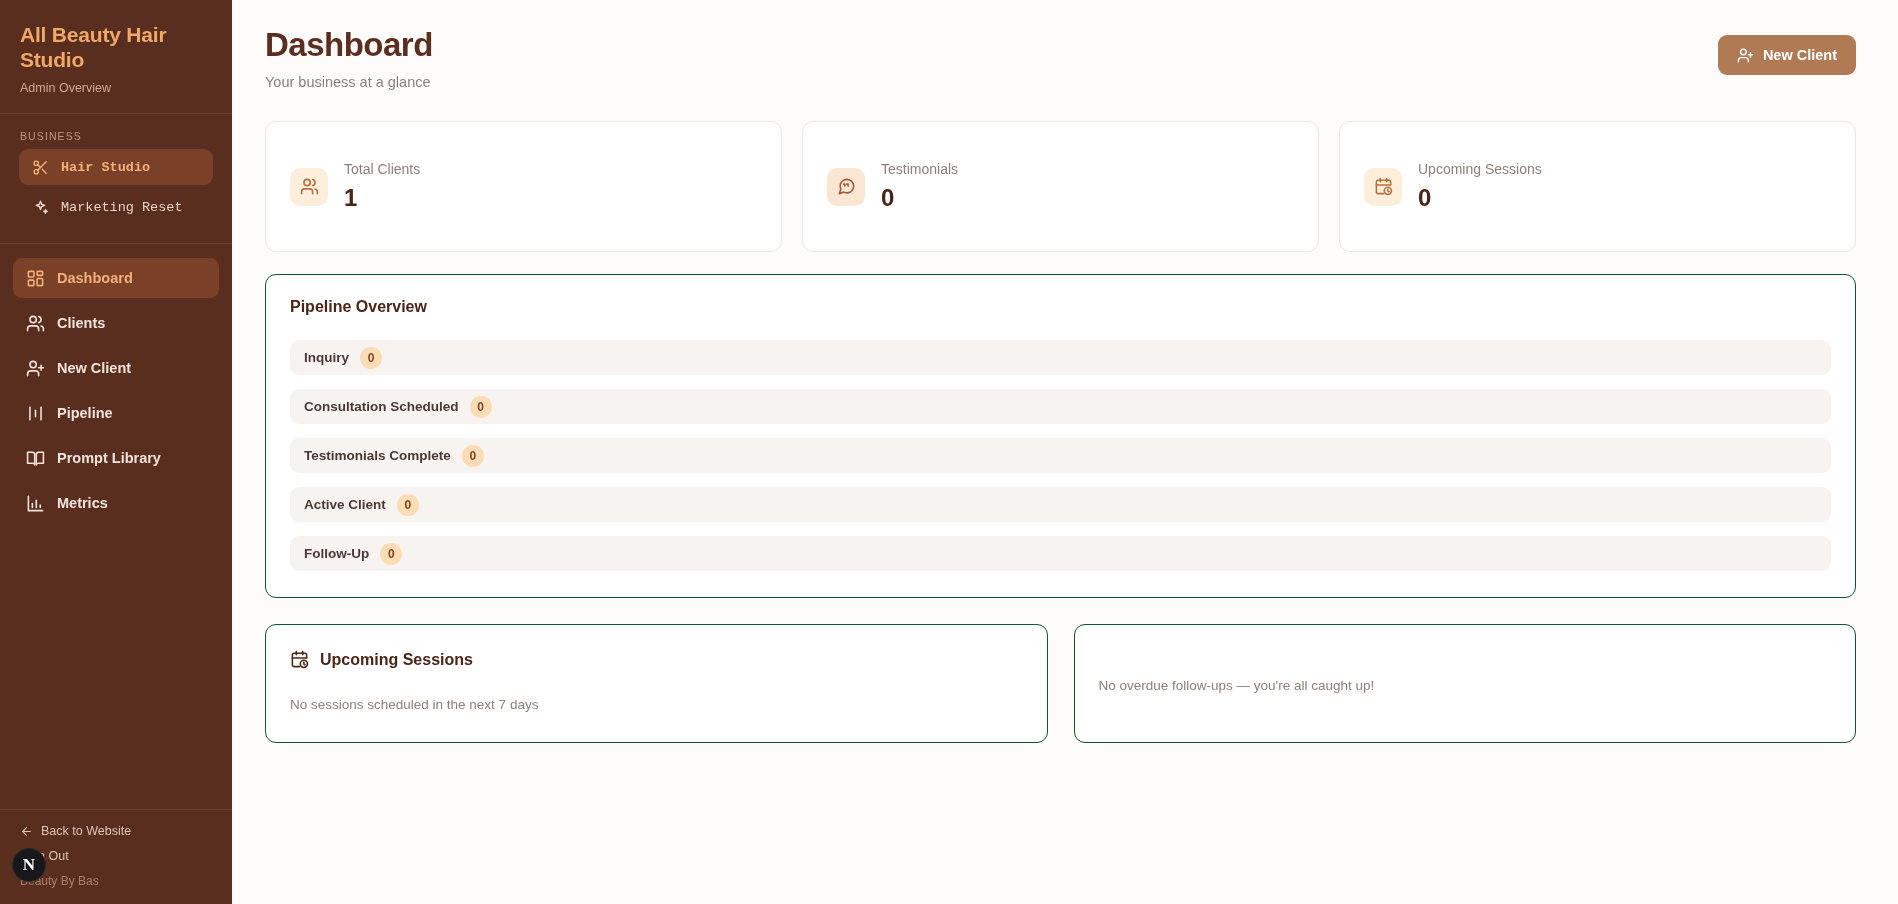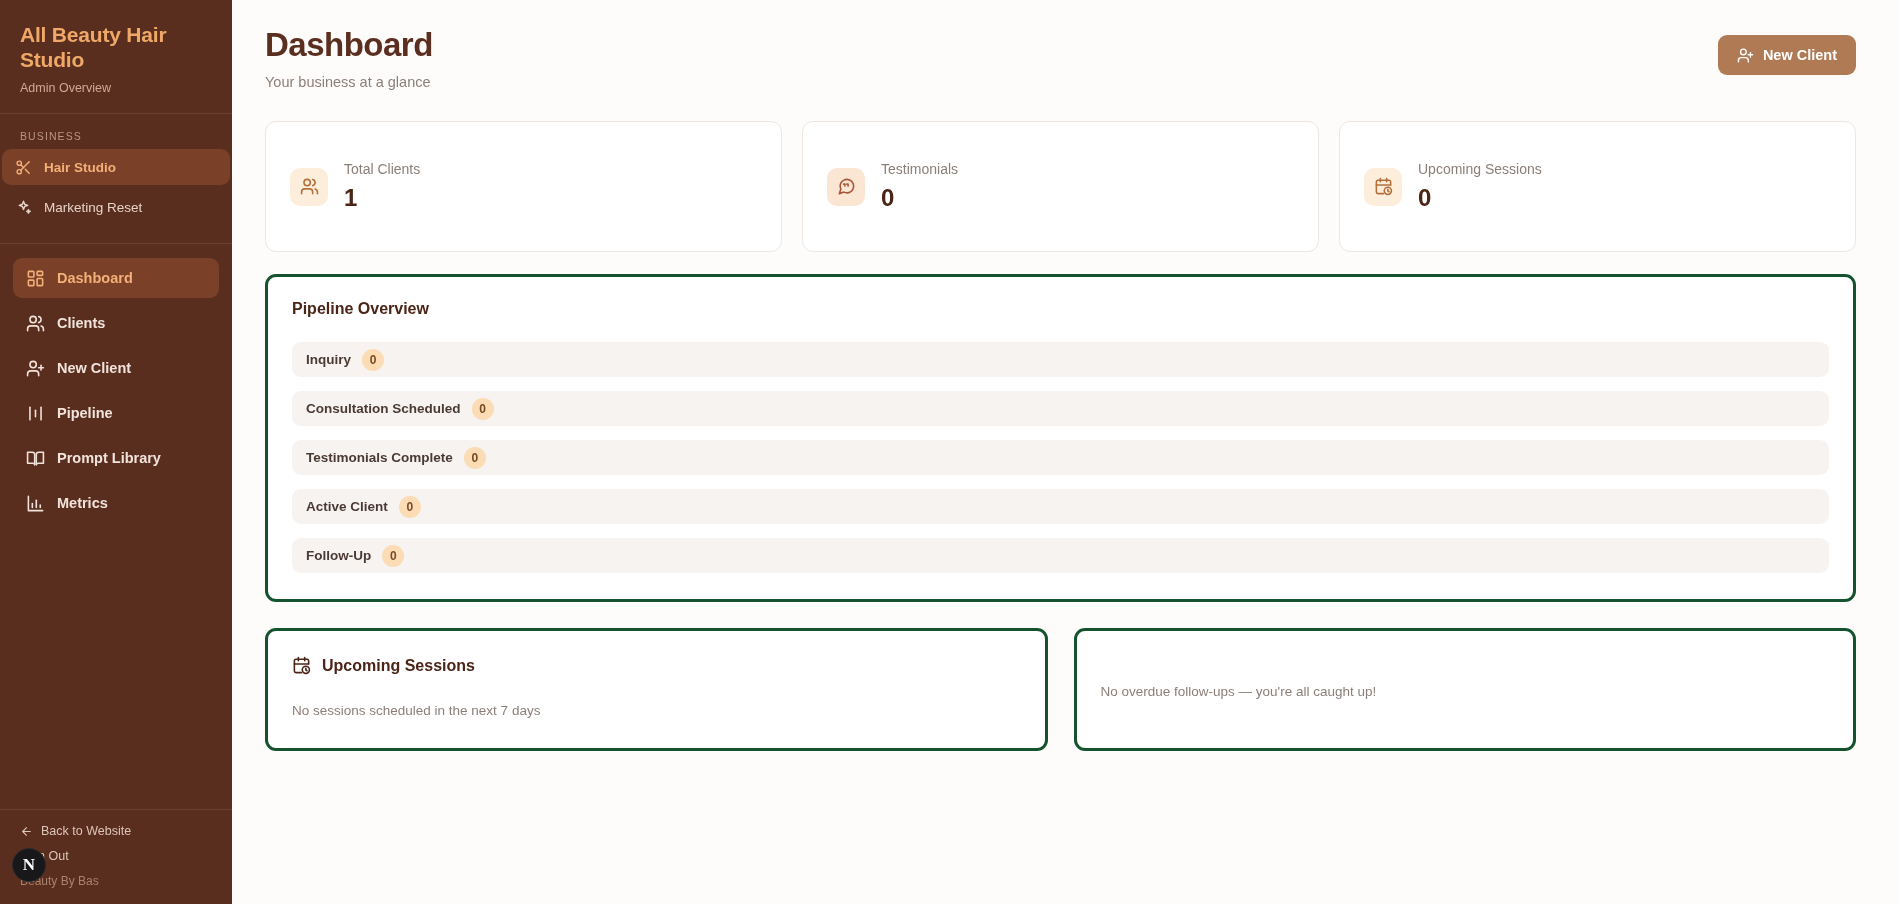--- a/index.html
+++ b/index.html
@@ -25,21 +25,21 @@
   }
   .brand-sub {
     font-size: 12.5px; color: #cfa995; margin-top: 9px;
   }
   .sb-divider { height: 1px; background: #6e4030; margin: 0; }
 
   .sb-section-label {
     font-size: 10.5px; letter-spacing: 1.1px; color: #bb9684;
     padding: 16px 20px 7px 20px; text-transform: uppercase;
   }
-  .nav-group { padding: 0 2px; }
+  .nav-group { padding: 0 19px; font-family: Liberation Mono, monospace; }
   .nav-item {
     display: flex; align-items: center; gap: 12px;
     height: 36px; padding: 0 13px; margin-bottom: 4px;
     border-radius: 9px; cursor: pointer;
     color: #e6d2c8; font-size: 13.5px;
   }
   .nav-item .ic { width: 17px; height: 17px; flex: 0 0 17px;
     display: flex; align-items: center; justify-content: center; }
   .nav-item .ic svg { width: 17px; height: 17px; display: block; }
   .nav-item.active { background: #7b4028; color: #f3b079; font-weight: bold; }
@@ -101,21 +101,21 @@
     width: 38px; height: 38px; flex: 0 0 38px;
     border-radius: 10px;
     display: flex; align-items: center; justify-content: center;
   }
   .stat-icon svg { width: 19px; height: 19px; }
   .stat-label { font-size: 14px; color: #8c7f79; }
   .stat-value { font-size: 24px; font-weight: bold; color: #4b2517; margin-top: 7px; }
 
   
   .panel {
-    background: #ffffff; border: 3px solid #14532d;
+    background: #ffffff; border: 1px solid #14532d;
     border-radius: 11px;
   }
   .pipeline { margin-top: 22px; padding: 23px 24px 26px 24px; }
   .panel-title { font-size: 16px; font-weight: bold; color: #4b2517; }
   .chips { display: flex; gap: 14px; margin-top: 24px; flex-wrap: wrap; flex-direction: column; }
   .chip {
     display: flex; align-items: center; gap: 11px;
     background: #f6f3f1; border-radius: 9px;
     height: 35px; padding: 0 14px; cursor: pointer;
   }

